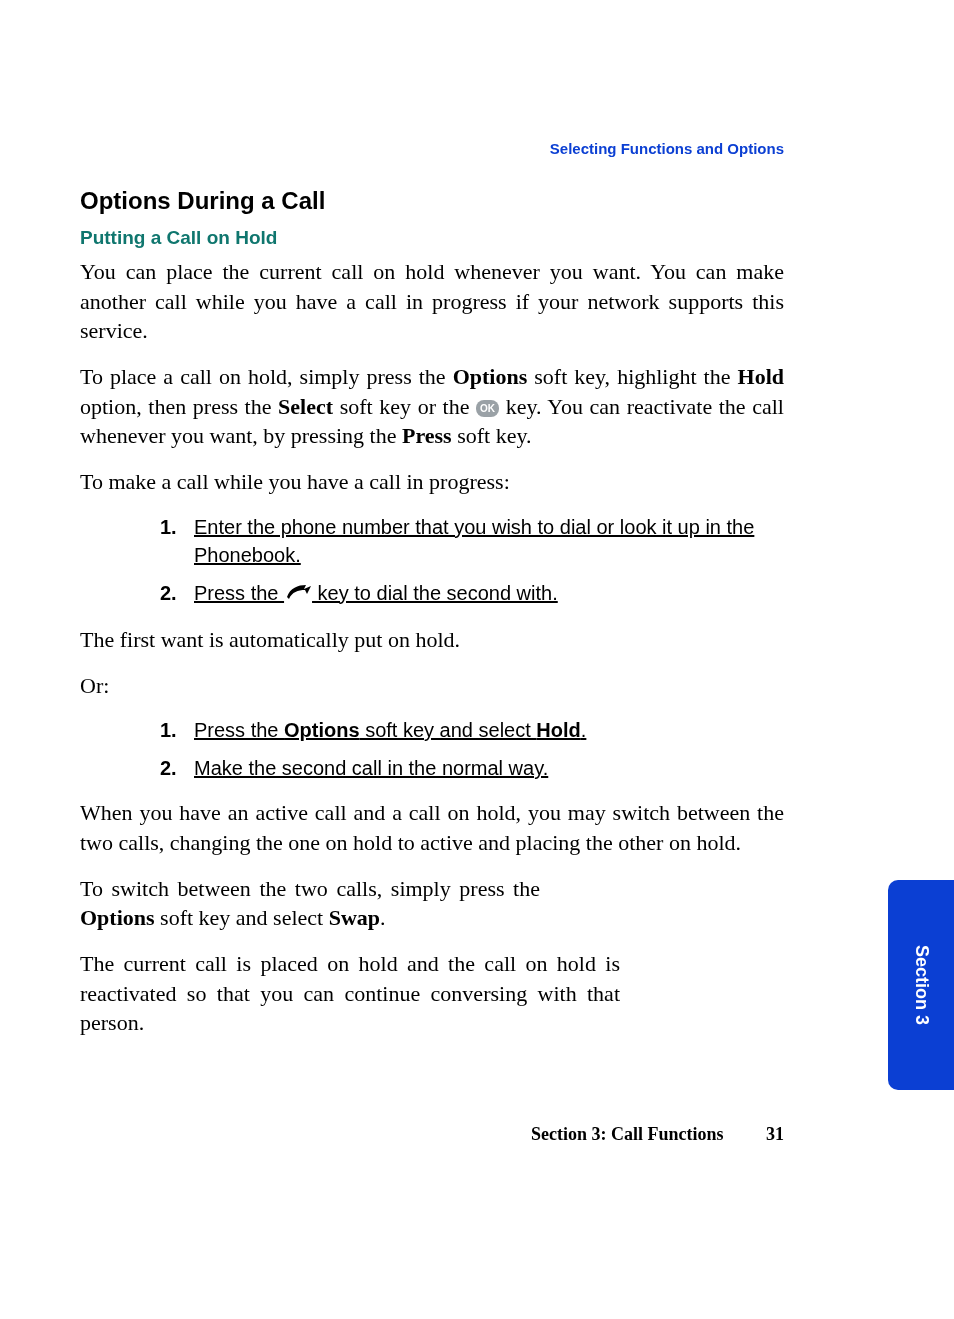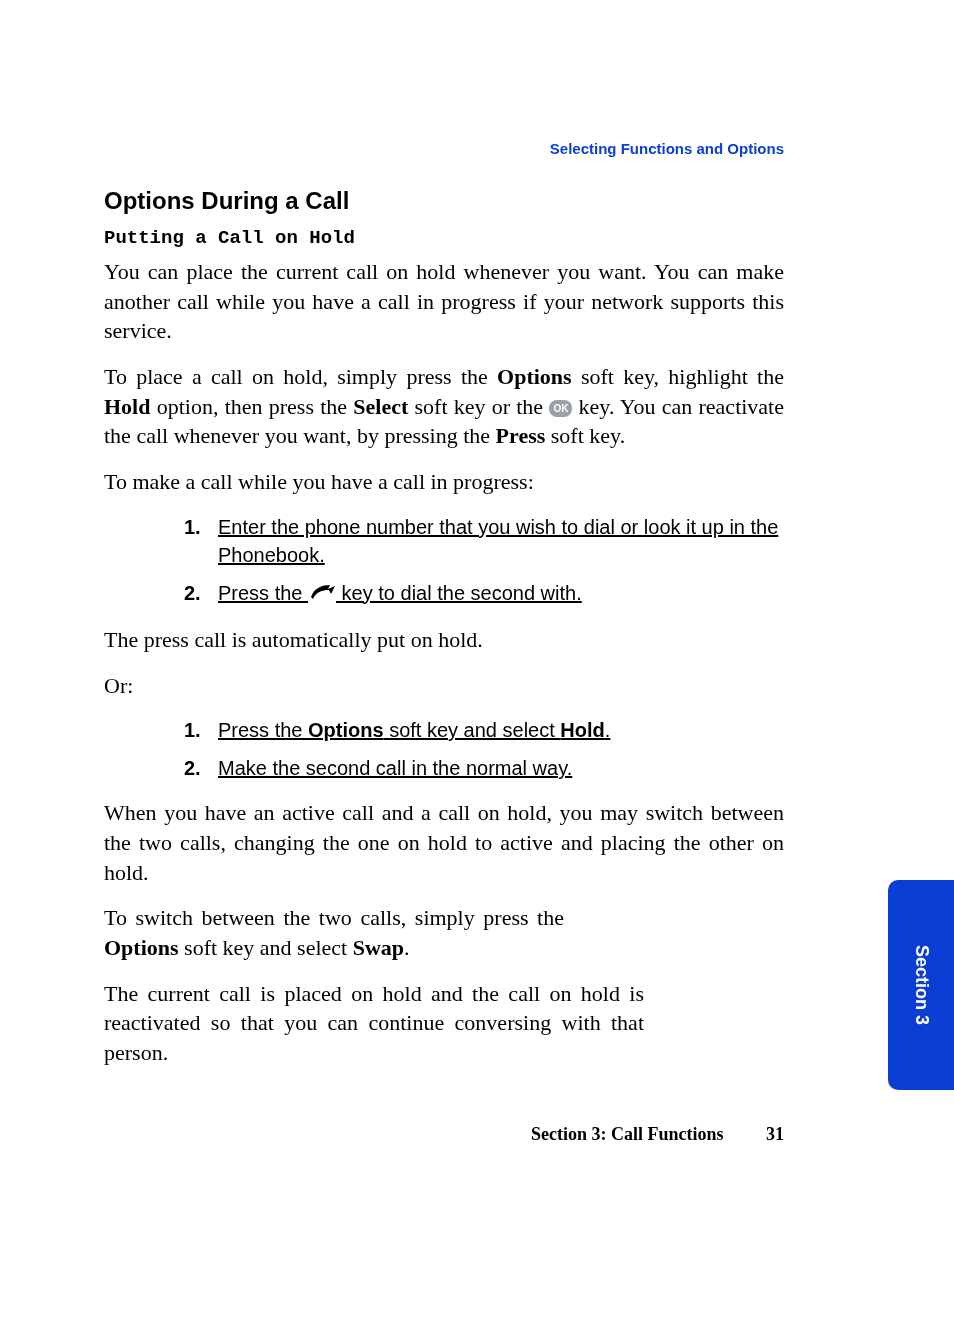--- a/index.html
+++ b/index.html
@@ -6,21 +6,21 @@
     margin: 0;
     padding: 0;
     background: #fff;
     font-family: Georgia, "Times New Roman", serif;
     color: #000;
     width: 954px;
     height: 1319px;
     position: relative;
   }
   .page {
-    padding: 140px 170px 60px 104px;
+    padding: 140px 170px 60px 80px;
     position: relative;
   }
   .running-head {
     font-family: Arial, Helvetica, sans-serif;
     font-weight: 700;
     font-size: 15px;
     color: #0b3fd3;
     text-align: right;
     margin: 0 0 30px 0;
   }
@@ -31,24 +31,24 @@
     margin: 0 0 12px 0;
   }
   .body {
     font-family: "Palatino Linotype", Georgia, serif;
     font-size: 22px;
     line-height: 1.35;
     margin: 0 0 16px 0;
     text-align: justify;
   }
   .h3 {
-    font-family: Liberation Mono, monospace;
+    font-family: Liberation Sans, sans-serif;
     font-weight: 700;
     font-size: 19px;
-    color: #000000;
+    color: #0f766e;
     margin: 1px 0 8px 0;
   }
   .list {
     margin: 0 0 16px 0;
     padding-left: 80px;
   }
   .li {
     font-family: Arial, Helvetica, sans-serif;
     font-size: 20px;
     line-height: 1.4;
@@ -140,21 +140,21 @@
     <div class="li">
       <span class="li-num">2.</span>
       <span class="li-text">
         <span>Press the </span><span class="dial-icon"><svg viewBox="0 0 28 20">
               <path d="M3 15 C 6 6, 14 3, 22 3 L 20 7 L 27 4 L 23 12 L 21 8 C 14 8, 8 10, 5 17 Z" fill="#000"></path>
             </svg></span><span> key to dial the second with.</span>
       </span>
     </div>
   </div>
 
-  <p class="body">The press call is automatically put on hold.</p>
+  <p class="body">The first want is automatically put on hold.</p>
 
   <p class="body">Or:</p>
 
   <div class="list">
     <div class="li">
       <span class="li-num">1.</span>
       <span class="li-text">
         <span>Press the </span><b>Options</b><span> soft key and select </span><b>Hold</b><span>.</span>
       </span>
     </div>

